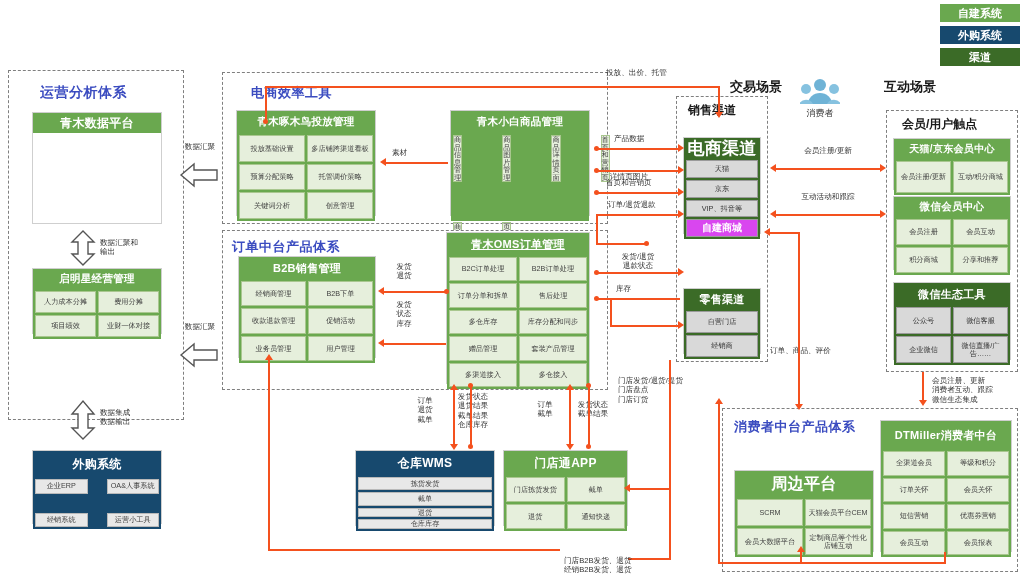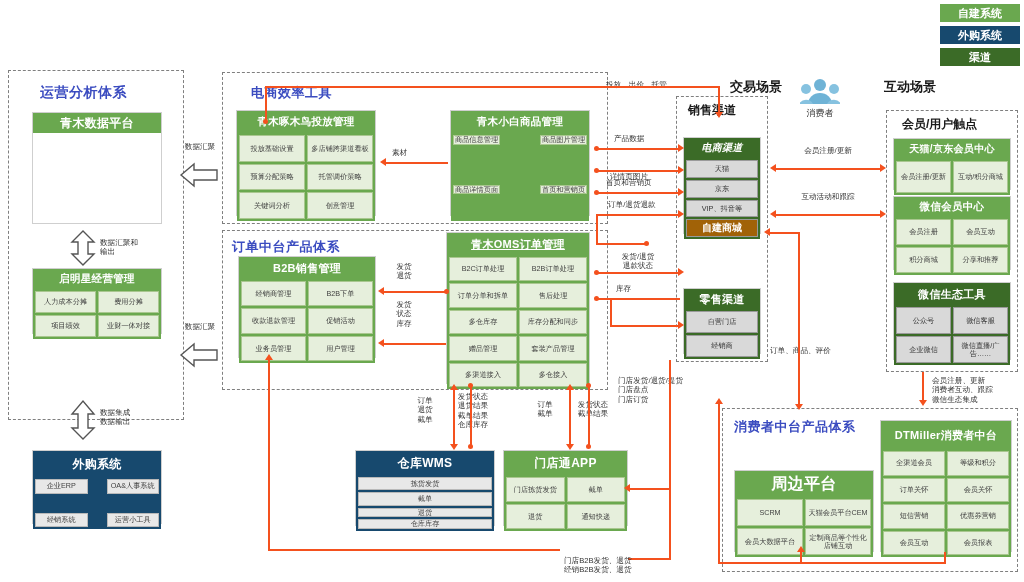--- a/index.html
+++ b/index.html
@@ -38,21 +38,21 @@
   .g .grid{background:#6aa84f;}
   .g .cell{background:#e6efdc;border:1px solid #a9c78f;}
   
   .b .card-hd{background:#17496e;}
   .b .grid{background:#17496e;}
   .b .cell{background:#e8e8e8;border:1px solid #b9b9b9;}
   
   .d .card-hd{background:#3b6b27;}
   .d .grid{background:#3b6b27;}
   .d .cell{background:#d9d9d9;border:1px solid #9a9a9a;color:#333;}
-  .cell.hi{background:#a16207;color:#fff;font-weight:bold;font-size:10px;}
+  .cell.hi{background:#d946ef;color:#fff;font-weight:bold;font-size:10px;}
 
   
   .lbl{
     font-size:7.6px;color:#333;line-height:1.22;white-space:pre-line;
   }
   .lbl.c{text-align:center;}
 
   
   .ln{background:#f4511e;}
   .hline{height:1.6px;}
@@ -141,21 +141,21 @@
     <div class="cell">多店铺跨渠道看板</div>
     <div class="cell">预算分配策略</div>
     <div class="cell">托管调价策略</div>
     <div class="cell">关键词分析</div>
     <div class="cell">创意管理</div>
   </div>
 </div>
 
 <div class="abs card g" style="left:450px;top:110px;width:140px;height:106px;">
   <div class="card-hd" style="height:22px;font-size:10.5px;">青木小白商品管理</div>
-  <div class="grid" style="grid-template-columns:1fr 1fr;grid-template-rows:repeat(3,1fr);height:84px;gap:40px;">
+  <div class="grid" style="grid-template-columns:1fr 1fr 1fr 1fr;grid-template-rows:repeat(3,1fr);height:84px;gap:40px;">
     <div class="cell">商品信息管理</div>
     <div class="cell">商品图片管理</div>
     <div class="cell">商品详情页面</div>
     <div class="cell">首页和营销页</div>
     <div class="cell">商品发布</div>
     <div class="cell">页面导出</div>
   </div>
 </div>
 
 <div class="abs lbl" style="left:392px;top:148px;">素材</div>
@@ -202,21 +202,21 @@
 <div class="abs lbl c" style="left:384px;top:300px;width:40px;">发货
 状态
 库存</div>
 <div class="abs ln hline" style="left:384px;top:343px;width:62px;"></div>
 <div class="abs arw arw-l" style="left:378px;top:339px;"></div>
 
 <div class="abs group" style="left:676px;top:96px;width:92px;height:266px;"></div>
 <div class="abs section-title" style="left:688px;top:102px;font-size:12px;">销售渠道</div>
 
 <div class="abs card d" style="left:683px;top:137px;width:78px;height:97px;">
-  <div class="card-hd" style="height:20px;font-size:10px;font-style:italic;">电商渠道</div>
+  <div class="card-hd" style="height:20px;font-size:17px;">电商渠道</div>
   <div class="grid" style="grid-template-columns:1fr;grid-template-rows:repeat(4,1fr);height:77px;">
     <div class="cell">天猫</div>
     <div class="cell">京东</div>
     <div class="cell">VIP、抖音等</div>
     <div class="cell hi">自建商城</div>
   </div>
 </div>
 
 <div class="abs card d" style="left:683px;top:288px;width:78px;height:66px;">
   <div class="card-hd" style="height:20px;font-size:11px;">零售渠道</div>
@@ -309,21 +309,21 @@
     <div class="cell">等级和积分</div>
     <div class="cell">订单关怀</div>
     <div class="cell">会员关怀</div>
     <div class="cell">短信营销</div>
     <div class="cell">优惠券营销</div>
     <div class="cell">会员互动</div>
     <div class="cell">会员报表</div>
   </div>
 </div>
 
-<div class="abs lbl" style="left:606px;top:80px;">投放、出价、托管</div>
+<div class="abs lbl" style="left:606px;top:68px;">投放、出价、托管</div>
 <div class="abs dot" style="left:263px;top:119px;"></div>
 <div class="abs ln vline" style="left:265px;top:86px;height:36px;"></div>
 <div class="abs ln hline" style="left:265px;top:86px;width:454px;"></div>
 <div class="abs ln vline" style="left:718px;top:86px;height:28px;"></div>
 <div class="abs arw arw-d" style="left:715px;top:112px;"></div>
 
 <div class="abs lbl" style="left:614px;top:134px;">产品数据</div>
 <div class="abs dot" style="left:594px;top:146px;"></div>
 <div class="abs ln hline" style="left:596px;top:148px;width:83px;"></div>
 <div class="abs arw arw-r" style="left:678px;top:144px;"></div>

